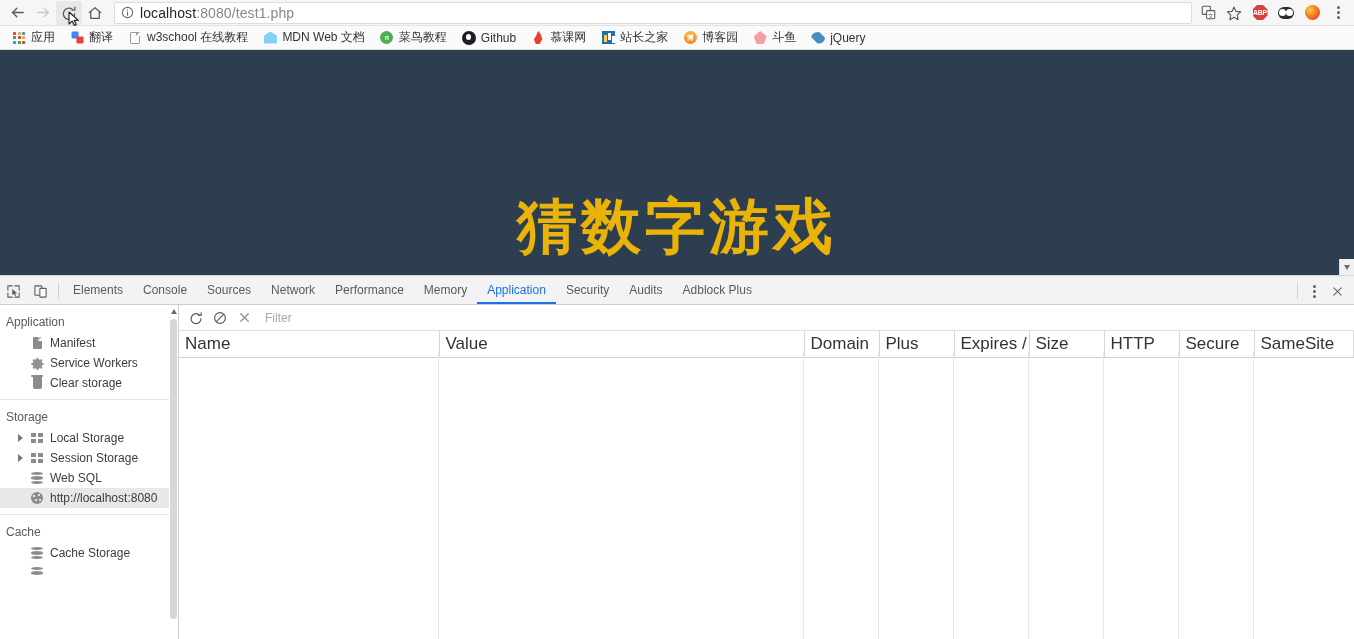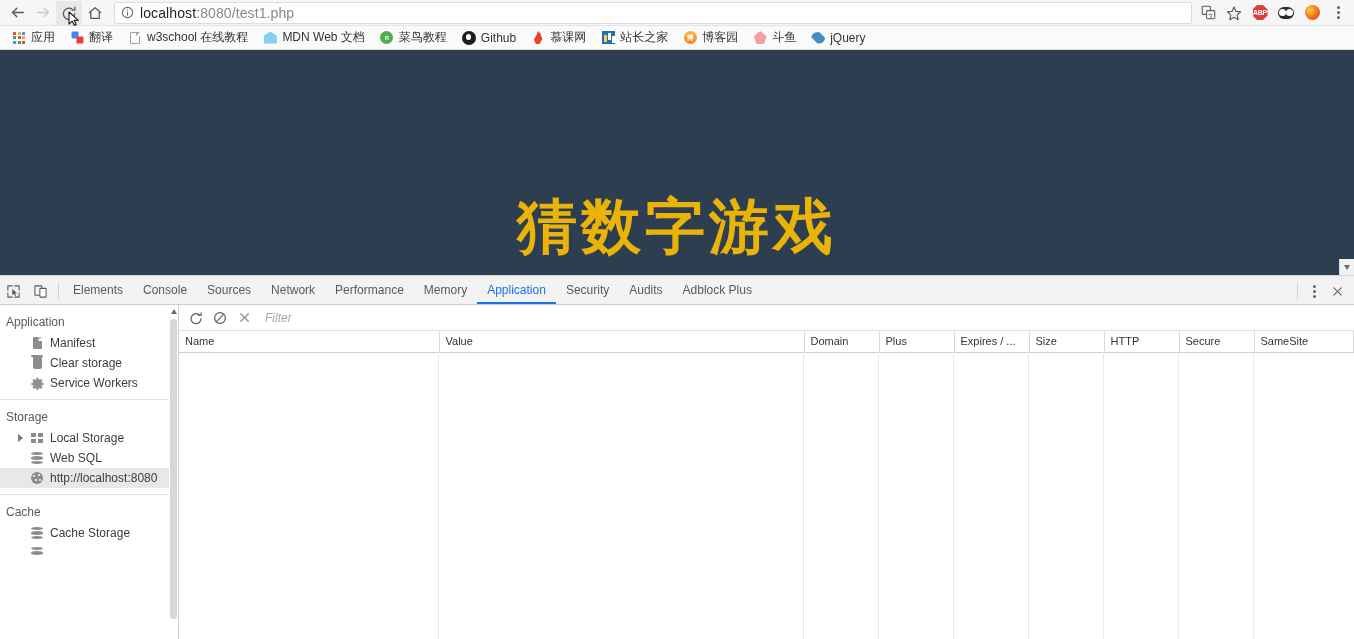--- a/index.html
+++ b/index.html
@@ -170,28 +170,27 @@
   .dt-main{ flex:1 1 auto; display:flex; flex-direction:column; min-width:0; background:#fff; }
   .cookie-toolbar{
     height:26px;flex:0 0 26px;display:flex;align-items:center;gap:2px;padding:0 6px;
     border-bottom:1px solid #e0e0e0; background:#fff;
   }
   .ct-btn{ width:22px;height:22px;display:flex;align-items:center;justify-content:center;color:#5a5a5a; }
   .filter-input{
     flex:1 1 auto; height:18px; border:1px solid transparent; background:#fff;
     font-size:12px; color:#333; outline:none; margin-left:4px; padding:0 3px;
     border-radius:2px;
-    font-style:italic;
   }
   .filter-input::placeholder{ color:#a8a8a8; }
 
   .table-wrap{ flex:1 1 auto; position:relative; overflow:hidden; }
   table.ck{ width:100%; border-collapse:collapse; table-layout:fixed; }
   table.ck th{
-    font-weight:normal; font-size:11px; color:#333; text-align:left;
+    font-weight:normal; font-size:17px; color:#333; text-align:left;
     padding:3px 6px; height:21px; background:#fff;
     border-right:1px solid #d8d8d8; border-bottom:1px solid #cfcfcf;
     white-space:nowrap; overflow:hidden;
   }
   .col-lines{ position:absolute;left:0;right:0;top:21px;bottom:0;pointer-events:none; }
   .col-lines i{ position:absolute;top:0;bottom:0;width:1px;background:#e9e9e9; }
 </style>
 </head>
 <body>
 
@@ -452,54 +451,68 @@
         <span class="sb-arrow"></span>
         <span class="sb-ico">
             <span class="ic-manifest"></span>
           </span>
         <span>Manifest</span>
       </div>
 
       <div class="sb-item">
         <span class="sb-arrow"></span>
         <span class="sb-ico">
-            <span class="ic-trash"></span>
-          </span>
-        <span>Clear storage</span>
-      </div>
-
-      <div class="sb-item">
-        <span class="sb-arrow"></span>
-        <span class="sb-ico">
           <svg width="13" height="13" viewBox="0 0 24 24" fill="#8c8c8c">
             <path d="M12 8.2a3.8 3.8 0 1 0 0 7.6 3.8 3.8 0 0 0 0-7.6zm0 5.9a2.1 2.1 0 1 1 0-4.2 2.1 2.1 0 0 1 0 4.2z"></path>
             <path d="M10.4 1.5h3.2l.5 2.8 2.3 1 2.4-1.5 2.3 2.3-1.5 2.4 1 2.3 2.8.5v3.2l-2.8.5-1 2.3 1.5 2.4-2.3 2.3-2.4-1.5-2.3 1-.5 2.8h-3.2l-.5-2.8-2.3-1-2.4 1.5-2.3-2.3 1.5-2.4-1-2.3-2.8-.5v-3.2l2.8-.5 1-2.3L2.5 6.1l2.3-2.3 2.4 1.5 2.3-1z" opacity=".95"></path>
           </svg>
         </span>
         <span>Service Workers</span>
       </div>
 
+      <div class="sb-item">
+        <span class="sb-arrow"></span>
+        <span class="sb-ico">
+            <span class="ic-trash"></span>
+          </span>
+        <span>Clear storage</span>
+      </div>
+
       <div class="sb-divider"></div>
       <div class="sb-group-title">Storage</div>
 
       <div class="sb-item">
         <span class="sb-arrow">
             <span class="tri-r"></span>
           </span>
         <span class="sb-ico">
             <span class="ic-grid">
               <i></i>
               <i></i>
               <i></i>
               <i></i>
             </span>
           </span>
         <span>Local Storage</span>
       </div>
 
+      <div class="sb-item">
+        <span class="sb-arrow">
+            <span class="tri-r"></span>
+          </span>
+        <span class="sb-ico">
+            <span class="ic-grid">
+              <i></i>
+              <i></i>
+              <i></i>
+              <i></i>
+            </span>
+          </span>
+        <span>Session Storage</span>
+      </div>
 
 
       <div class="sb-item">
         <span class="sb-arrow"></span>
         <span class="sb-ico">
             <span class="ic-db">
               <i style="top:0"></i>
               <i style="top:4.4px"></i>
               <i style="top:8.8px"></i>
             </span>

